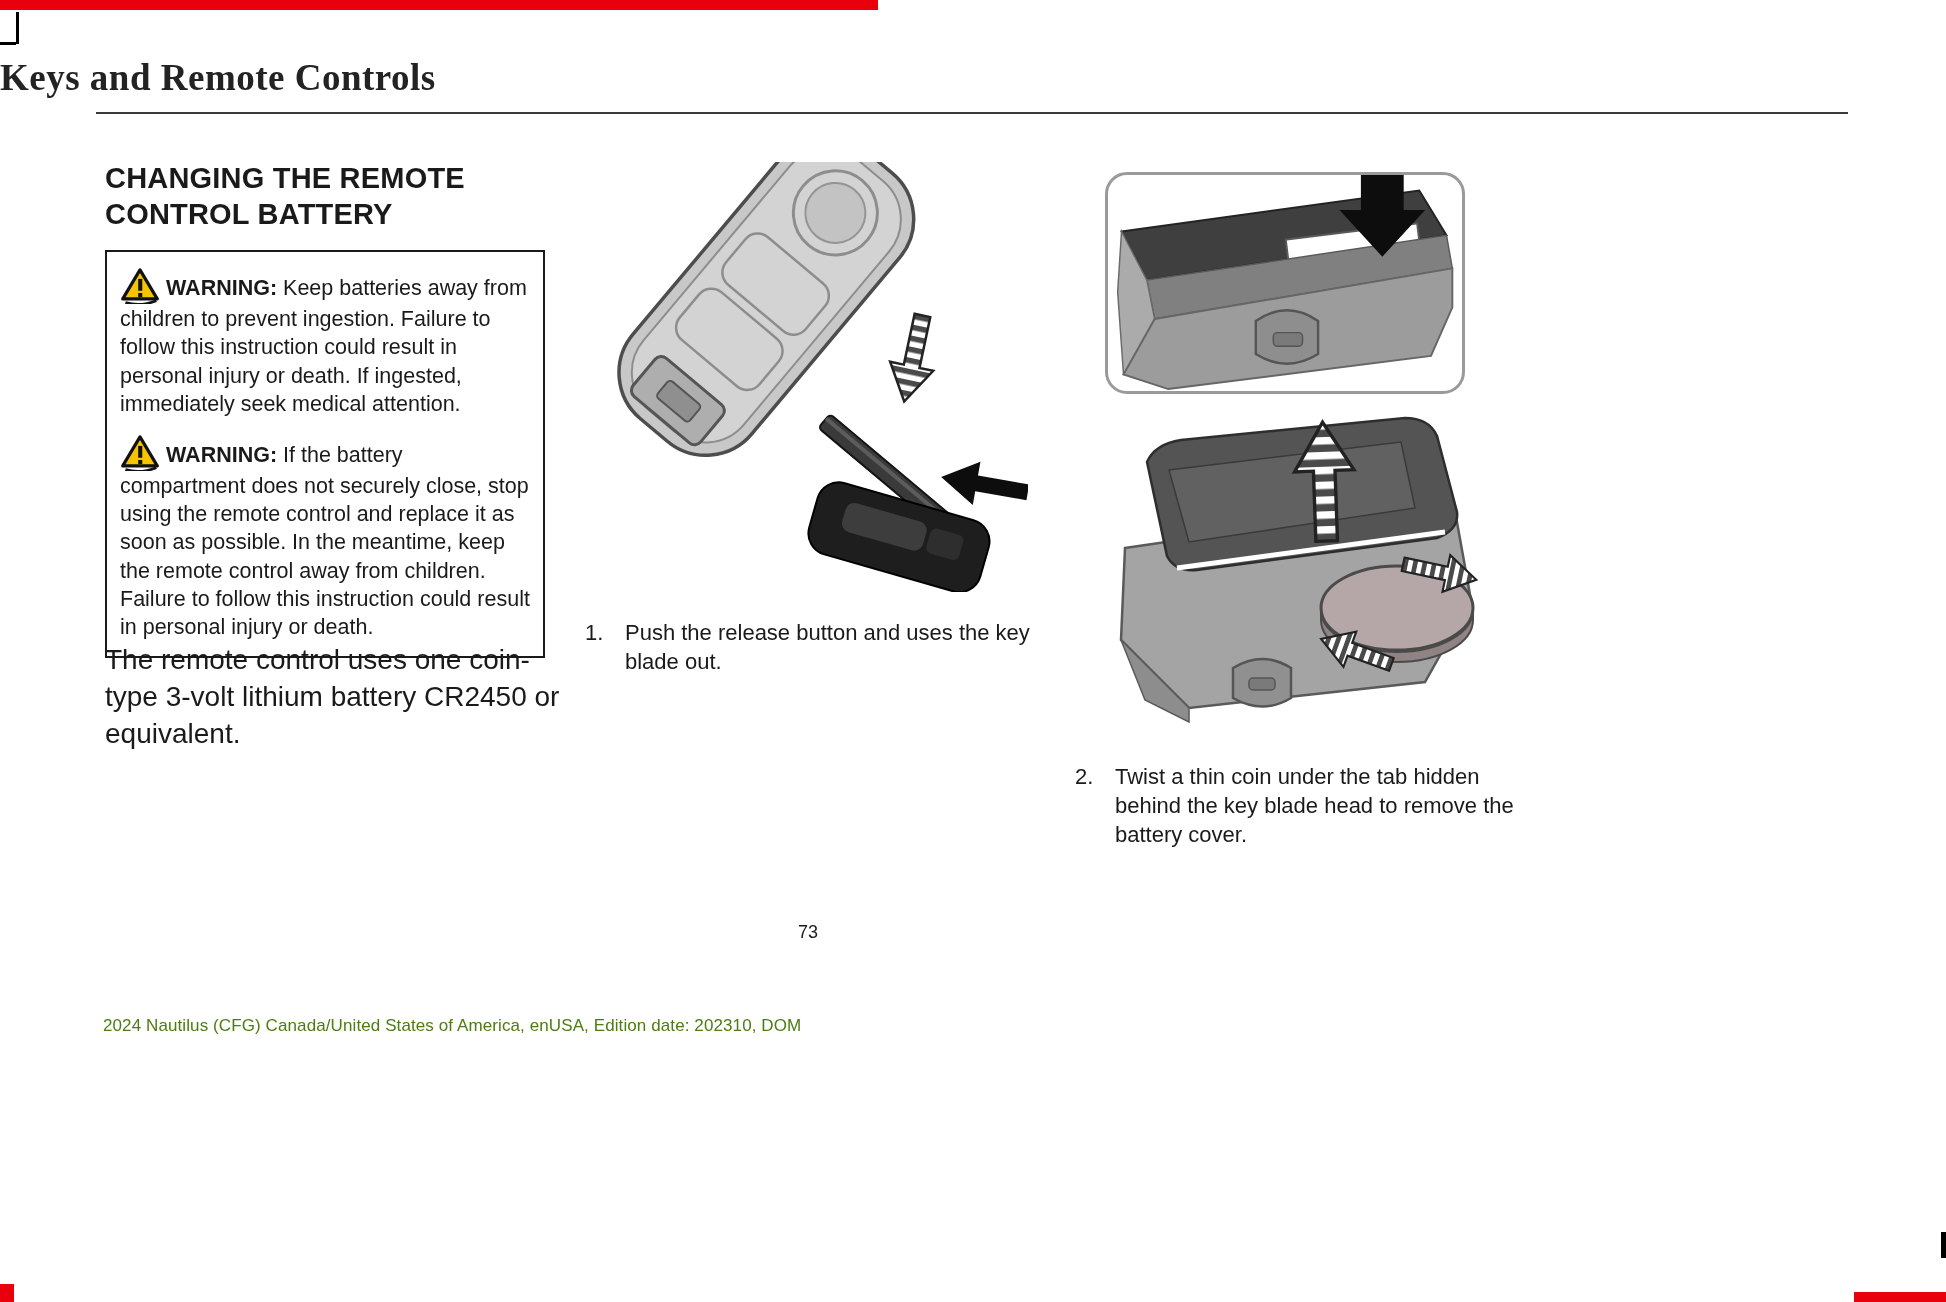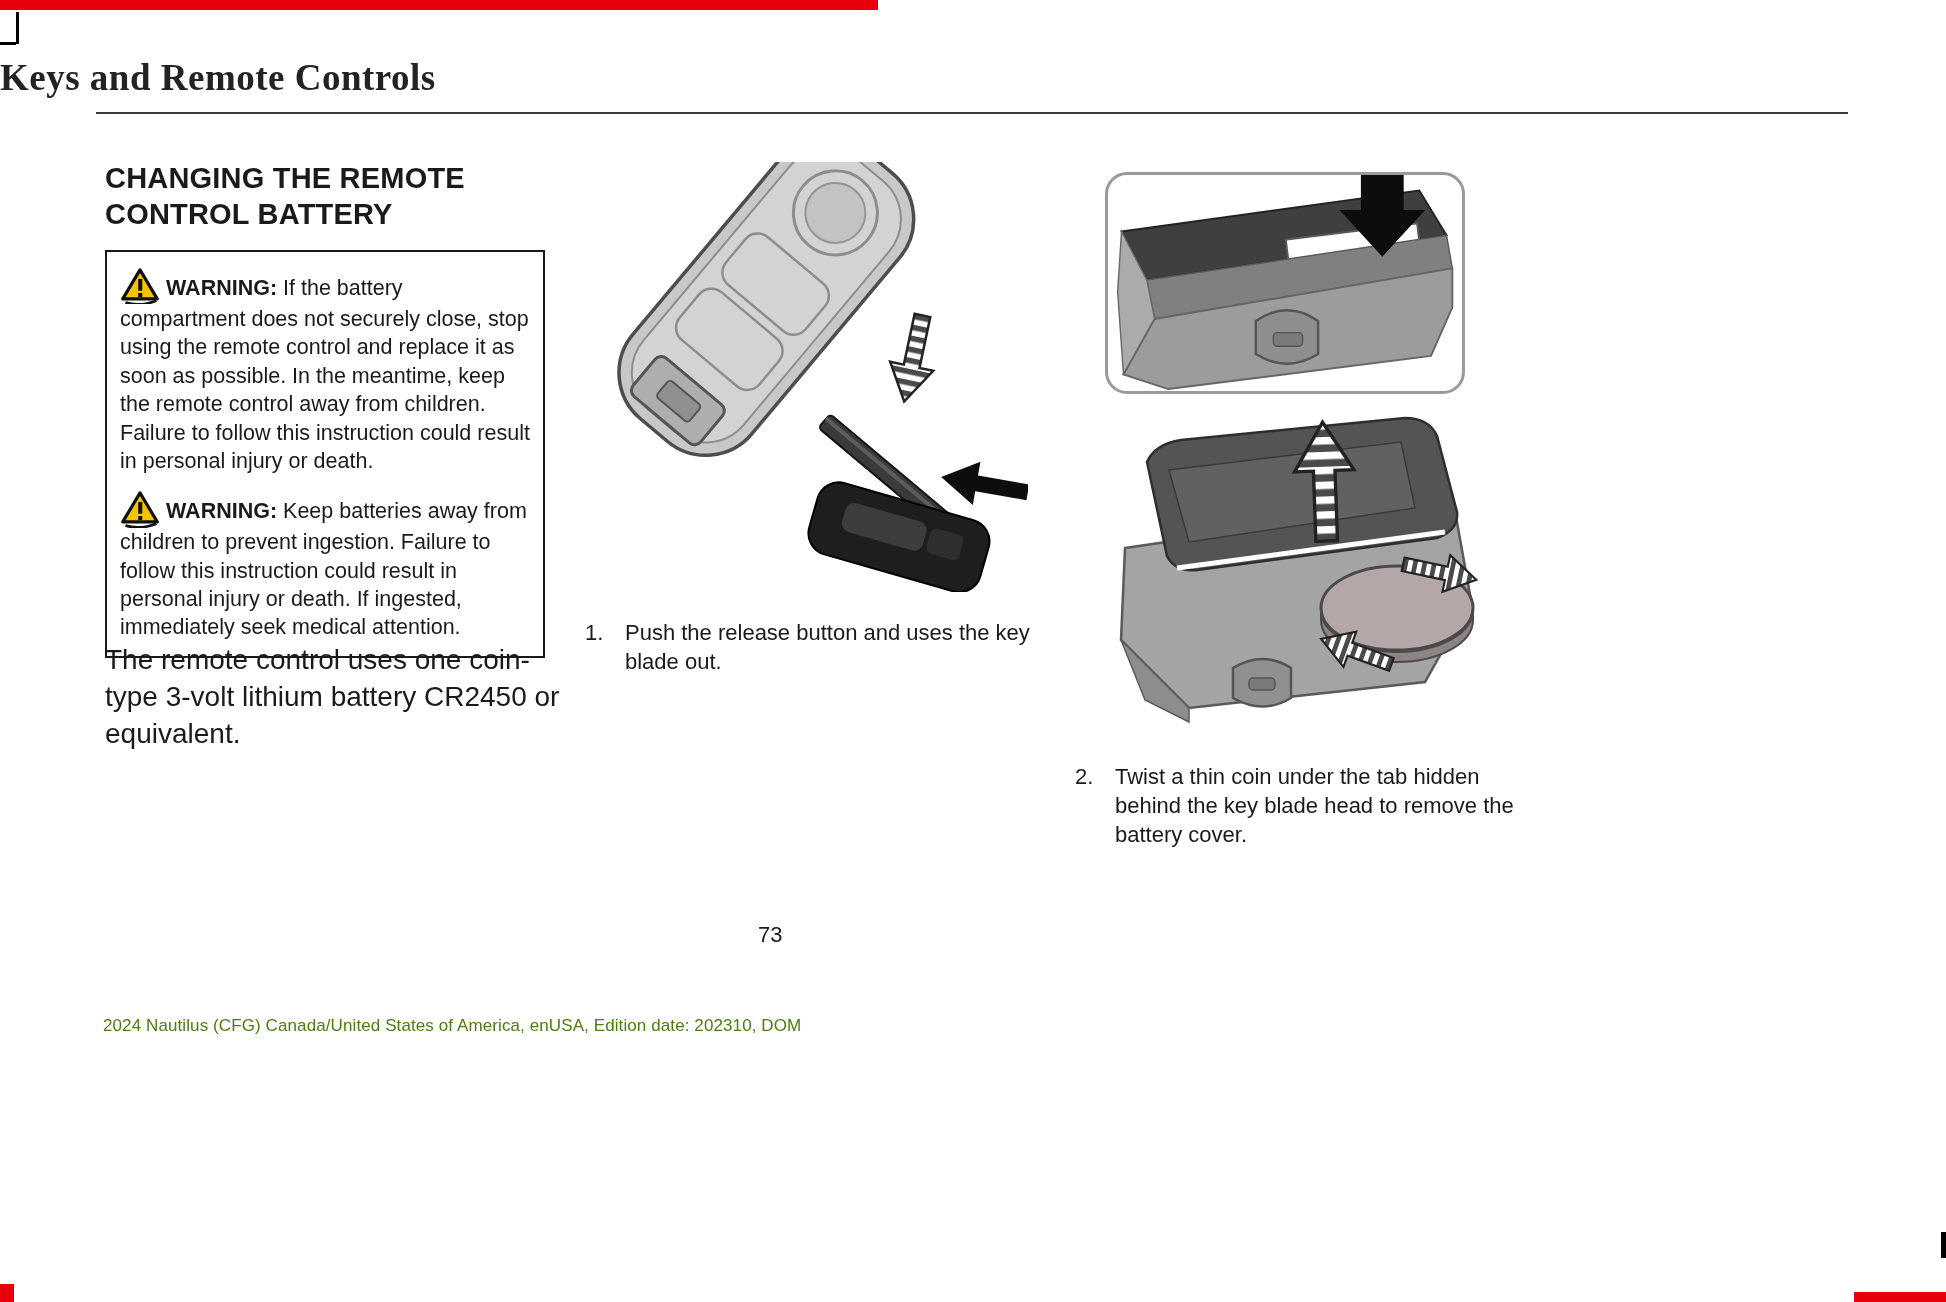--- a/index.html
+++ b/index.html
@@ -68,21 +68,21 @@
   .illus-slot {
     left:1105px; top:172px; width:360px; height:222px;
     border:3px solid #9a9a9a; border-radius:22px; overflow:hidden; background:#fff;
   }
   .illus-cover { left:1085px; top:400px; width:400px; height:335px; }
   .illus svg { display:block; width:100%; height:100%; }
 
   
   .page-number {
     position:absolute; left:758px; top:922px; width:100px;
-    font-size:22px; color:#1a1a1a;
+    text-align:center; font-size:18px; color:#1a1a1a;
   }
   .footer-text {
     position:absolute; left:103px; top:1016px;
     font-size:17px; font-weight:400; color:#4d7c0f;
     letter-spacing:0.1px;
   }
 </style>
 </head>
 <body>
 
@@ -94,42 +94,42 @@
   <div class="mark mark-bl-red"></div>
   <div class="mark mark-br-red"></div>
   <div class="mark mark-br-black"></div>
 
   <div class="doc-title">Keys and Remote Controls</div>
   <div class="title-rule"></div>
 
   <div class="section-heading">CHANGING THE REMOTE CONTROL BATTERY</div>
 
   <div class="warning-box">
+    <p class="warning-item">
+      <span class="warn-icon">
+        <svg viewBox="0 0 44 40">
+          <path d="M22 2 L41 34 L3 34 Z" fill="#f7c500" stroke="#111" stroke-width="3.5" stroke-linejoin="round"></path>
+          <rect x="20" y="12" width="4.5" height="13" fill="#111"></rect>
+          <rect x="20" y="27.5" width="4.5" height="4.5" fill="#111"></rect>
+          <path d="M6 38 q16 5 34 -2" stroke="#111" stroke-width="3" fill="none"></path>
+        </svg>
+      </span><span class="warn-label">WARNING:</span>
+      <span>Keep batteries away from children to prevent ingestion. Failure to follow this instruction could result in personal injury or death. If ingested, immediately seek medical attention.</span>
+    </p>
     <p class="warning-item">
       <span class="warn-icon">
         <svg viewBox="0 0 44 40">
           <path d="M22 2 L41 34 L3 34 Z" fill="#f7c500" stroke="#111" stroke-width="3.5" stroke-linejoin="round"></path>
           <rect x="20" y="12" width="4.5" height="13" fill="#111"></rect>
           <rect x="20" y="27.5" width="4.5" height="4.5" fill="#111"></rect>
           <path d="M6 38 q16 5 34 -2" stroke="#111" stroke-width="3" fill="none"></path>
         </svg>
       </span><span class="warn-label">WARNING:</span>
       <span>If the battery compartment does not securely close, stop using the remote control and replace it as soon as possible. In the meantime, keep the remote control away from children. Failure to follow this instruction could result in personal injury or death.</span>
     </p>
-    <p class="warning-item">
-      <span class="warn-icon">
-        <svg viewBox="0 0 44 40">
-          <path d="M22 2 L41 34 L3 34 Z" fill="#f7c500" stroke="#111" stroke-width="3.5" stroke-linejoin="round"></path>
-          <rect x="20" y="12" width="4.5" height="13" fill="#111"></rect>
-          <rect x="20" y="27.5" width="4.5" height="4.5" fill="#111"></rect>
-          <path d="M6 38 q16 5 34 -2" stroke="#111" stroke-width="3" fill="none"></path>
-        </svg>
-      </span><span class="warn-label">WARNING:</span>
-      <span>Keep batteries away from children to prevent ingestion. Failure to follow this instruction could result in personal injury or death. If ingested, immediately seek medical attention.</span>
-    </p>
   </div>
 
   <p class="note-text">The remote control uses one coin-type 3-volt lithium battery CR2450 or equivalent.</p>
 
   <div class="illus illus-fob">
     <svg viewBox="0 0 440 430">
       <defs>
         <pattern id="stripeA" width="11" height="11" patternUnits="userSpaceOnUse">
           <rect width="11" height="11" fill="#ffffff"></rect>
           <rect width="5.5" height="11" fill="#4a4a4a"></rect>

